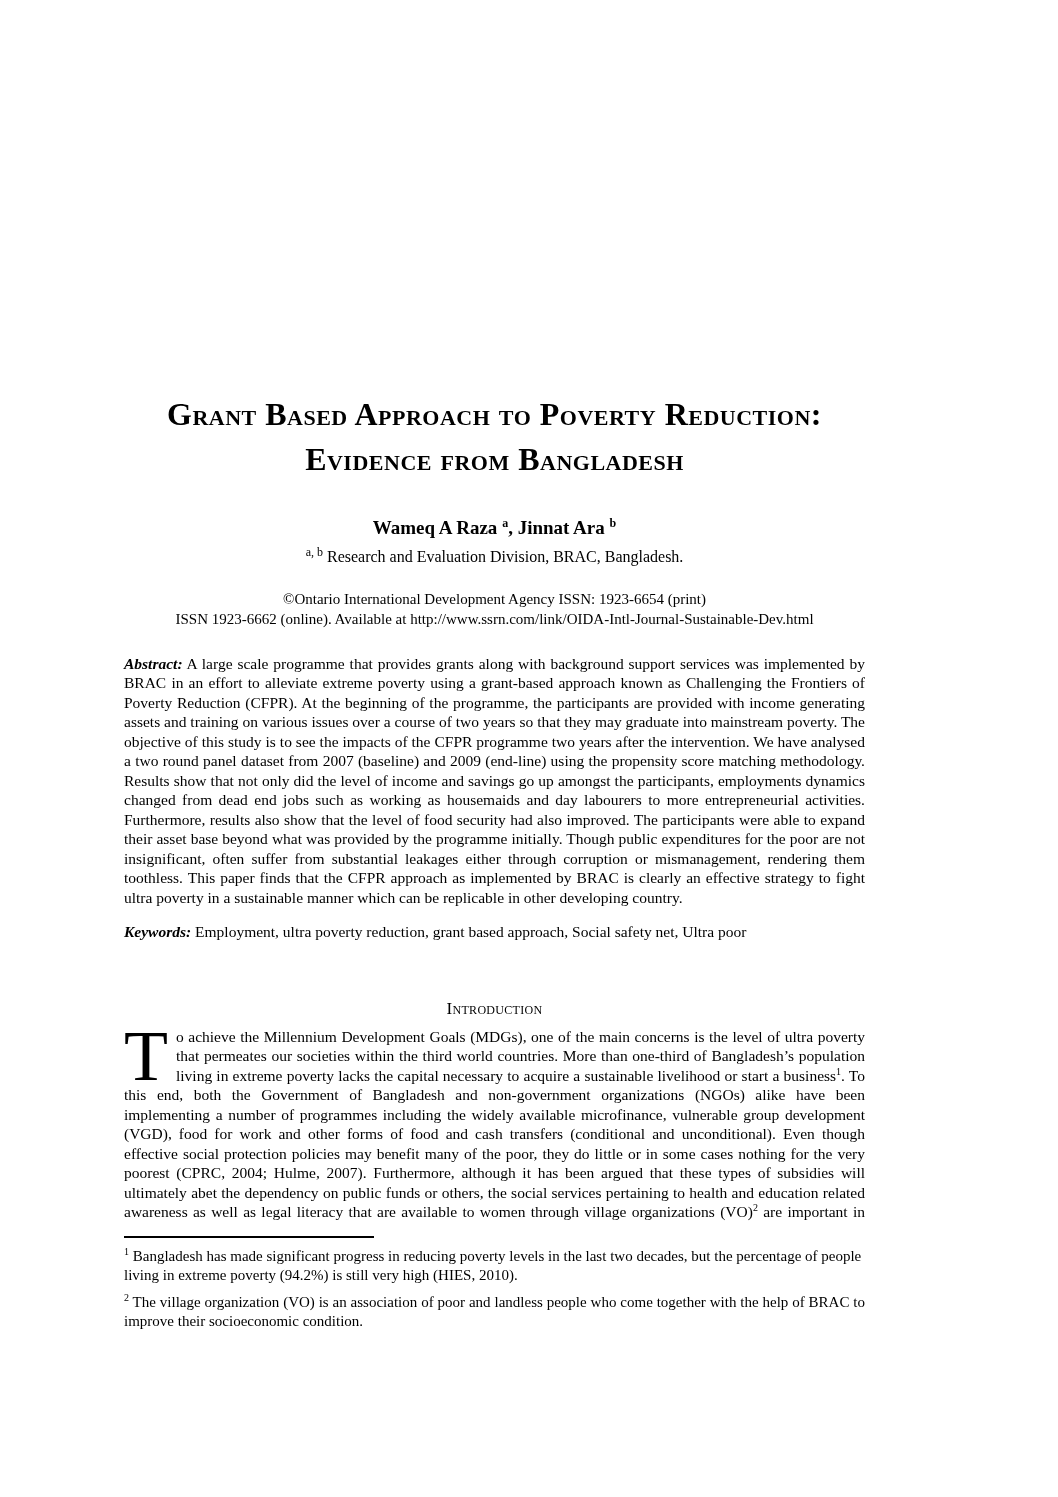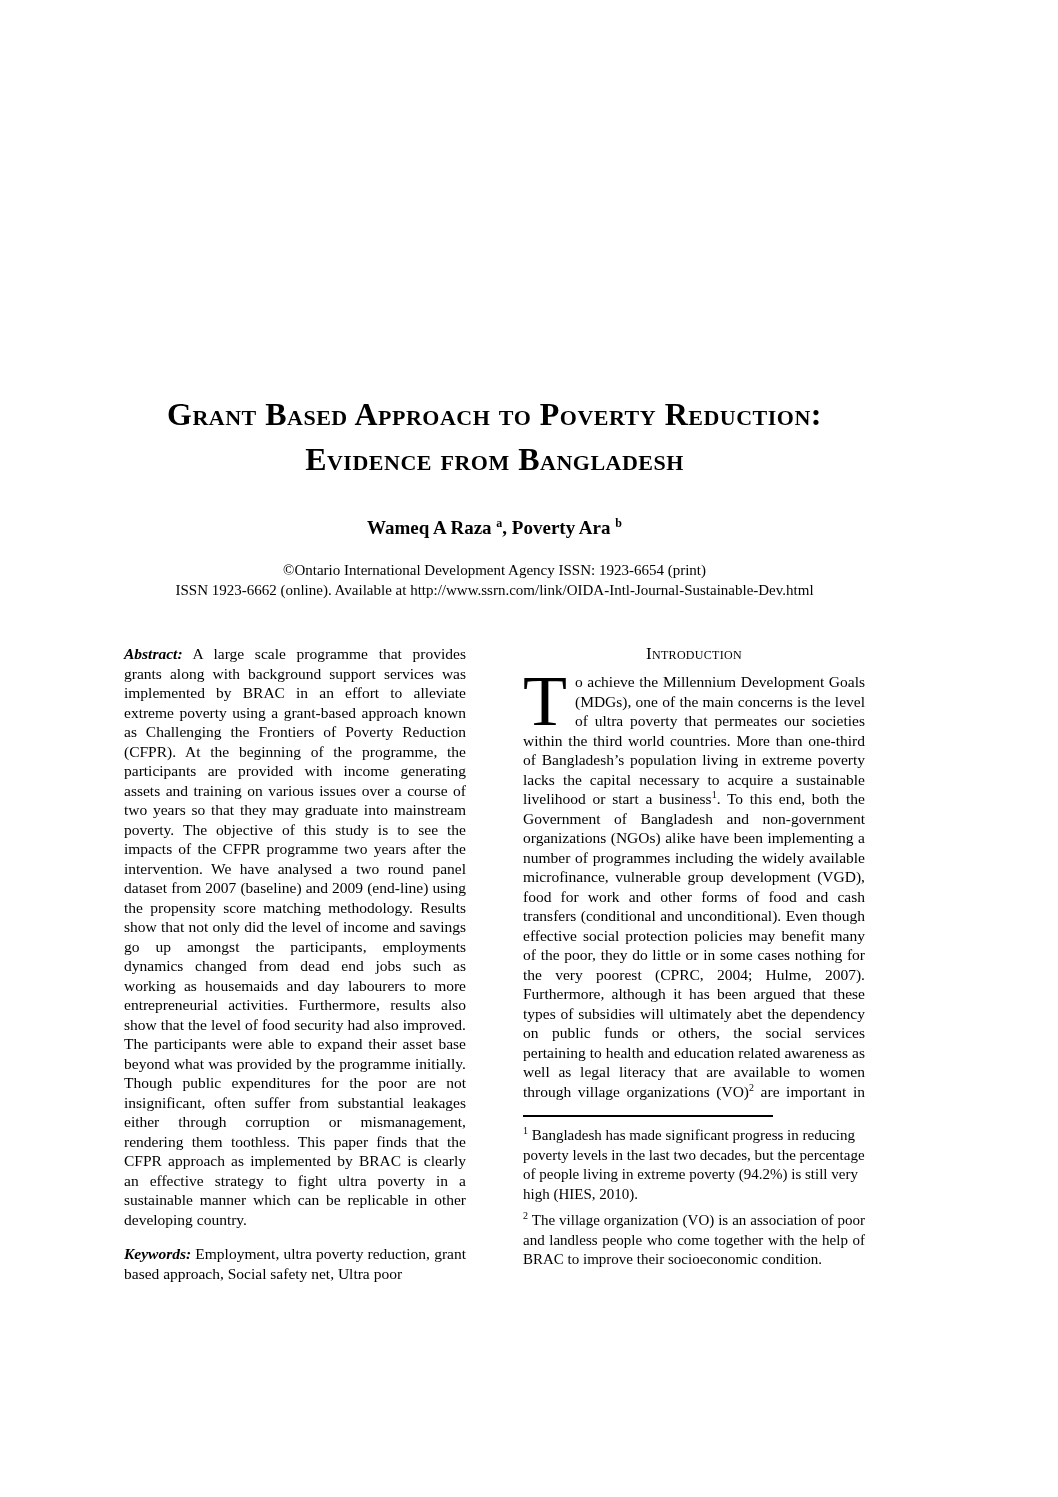--- a/index.html
+++ b/index.html
@@ -51,21 +51,22 @@
   .publisher {
     margin: 21px 0 0 0;
     font-size: 15px;
     line-height: 20px;
     text-align: center;
   }
   
   .columns {
     display: flex;
     gap: 57px;
-    margin-top: 44px;
+    margin-top: 25px;
+    flex-direction: column;
   }
   .col {
     flex: 1 1 0;
     min-width: 0;
   }
   .body-par {
     margin: 0;
     font-size: 15.5px;
     line-height: 19.5px;
     text-align: justify;
@@ -110,22 +111,23 @@
   .footnote.justified { text-align: justify; }
 </style>
 </head>
 <body>
 
 <div class="page">
 
   <header class="title-block">
     <h1 class="paper-title"><span>Grant Based Approach to Poverty Reduction:</span><br><span>Evidence from Bangladesh</span></h1>
 
-    <p class="authors"><span>Wameq A Raza </span><sup>a</sup><span>, Poverty Ara </span><sup>b</sup></p>
+    <p class="authors"><span>Wameq A Raza </span><sup>a</sup><span>, Jinnat Ara </span><sup>b</sup></p>
 
+    <p class="affiliation"><sup>a, b</sup><span> Research and Evaluation Division, BRAC, Bangladesh.</span></p>
 
 
     <p class="publisher"><span>©Ontario International Development Agency ISSN: 1923-6654 (print)</span><br><span>ISSN 1923-6662 (online). Available at http://www.ssrn.com/link/OIDA-Intl-Journal-Sustainable-Dev.html</span></p>
   </header>
 
   <div class="columns">
 
     <div class="col">
       <p class="body-par"><span class="lead-in">Abstract:</span><span> A large scale programme that provides grants along with background support services was implemented by BRAC in an effort to alleviate extreme poverty using a grant-based approach known as Challenging the Frontiers of Poverty Reduction (CFPR). At the beginning of the programme, the participants are provided with income generating assets and training on various issues over a course of two years so that they may graduate into mainstream poverty. The objective of this study is to see the impacts of the CFPR programme two years after the intervention. We have analysed a two round panel dataset from 2007 (baseline) and 2009 (end-line) using the propensity score matching methodology. Results show that not only did the level of income and savings go up amongst the participants, employments dynamics changed from dead end jobs such as working as housemaids and day labourers to more entrepreneurial activities. Furthermore, results also show that the level of food security had also improved. The participants were able to expand their asset base beyond what was provided by the programme initially. Though public expenditures for the poor are not insignificant, often suffer from substantial leakages either through corruption or mismanagement, rendering them toothless. This paper finds that the CFPR approach as implemented by BRAC is clearly an effective strategy to fight ultra poverty in a sustainable manner which can be replicable in other developing country.</span></p>
 

